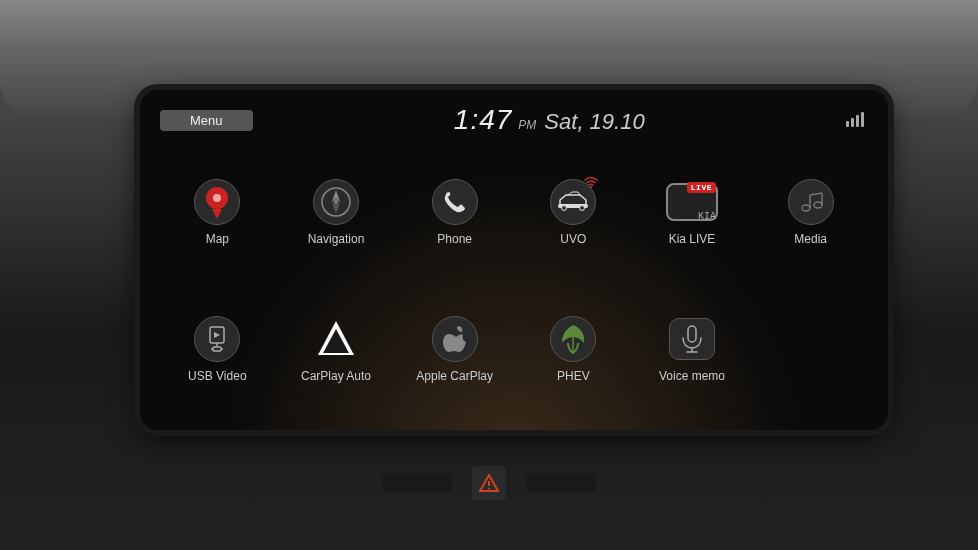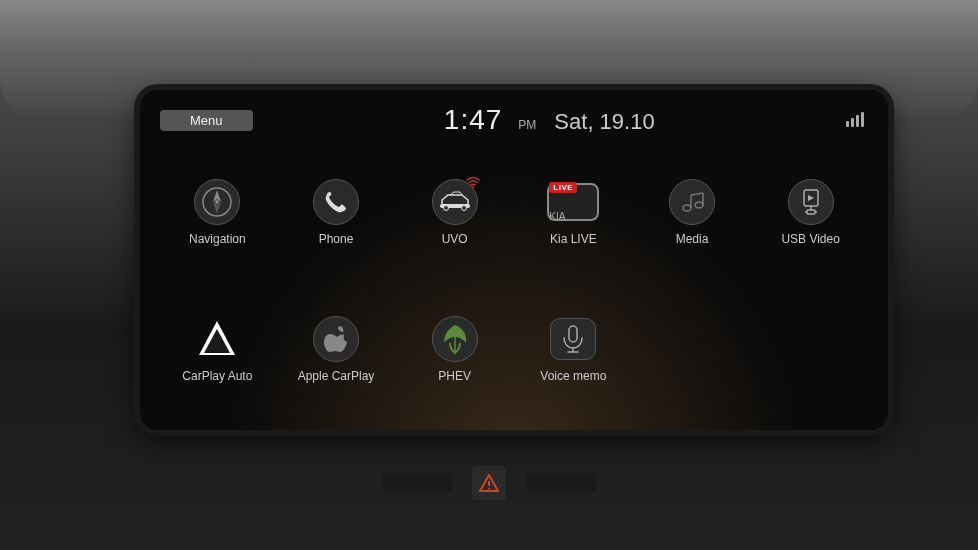--- a/index.html
+++ b/index.html
@@ -75,22 +75,23 @@
       color: #eee;
       font-size: 13px;
       padding: 3px 30px;
       border-radius: 4px;
       font-weight: 500;
     }
 
     .time-area {
       display: flex;
       align-items: baseline;
-      gap: 16px;
+      gap: 6px;
       color: #ddd;
+      font-style: italic;
     }
 
     .time-main {
       font-size: 28px;
       font-weight: 300;
       letter-spacing: 1px;
       color: #eee;
     }
 
     .time-ampm {
@@ -200,22 +201,23 @@
 
     
     .live-box {
       width: 52px;
       height: 38px;
       border-radius: 8px;
       border: 2px solid #888;
       background: #222;
       display: flex;
       flex-direction: column;
-      align-items: flex-start;
-      justify-content: center;
+      align-items: flex-end;
+      justify-content: center;
+      font-family: Liberation Mono, monospace;
     }
     .live-badge {
       background: #cc2222;
       color: #fff;
       font-size: 8px;
       font-weight: bold;
       padding: 1px 4px;
       border-radius: 3px;
       letter-spacing: 0.5px;
     }
@@ -248,20 +250,33 @@
             <rect x="0" y="10" width="3" height="6" fill="#aaa" rx="1"></rect>
             <rect x="5" y="7" width="3" height="9" fill="#aaa" rx="1"></rect>
             <rect x="10" y="4" width="3" height="12" fill="#aaa" rx="1"></rect>
             <rect x="15" y="1" width="3" height="15" fill="#aaa" rx="1"></rect>
           </svg>
         </div>
       </div>
 
       <div class="app-grid">
 
+        <div class="app-item">
+          <div class="app-icon">
+            <div class="icon-circle map-icon">
+              <div class="pin-shape">
+                <div class="pin-head">
+                    <div class="pin-dot"></div>
+                  </div>
+                <div class="pin-tail"></div>
+              </div>
+            </div>
+          </div>
+          <span class="app-label">Map</span>
+        </div>
 
         <div class="app-item">
           <div class="app-icon">
             <div class="icon-circle" style="background:#2a2a2a;">
               <svg width="32" height="32" viewBox="0 0 32 32">
                 <circle cx="16" cy="16" r="14" fill="none" stroke="#888" stroke-width="1.5"></circle>
                 <polygon points="16,4 20,16 16,13 12,16" fill="#888"></polygon>
                 <polygon points="16,28 12,16 16,19 20,16" fill="#555"></polygon>
                 <circle cx="16" cy="16" r="2" fill="#888"></circle>
               </svg>

